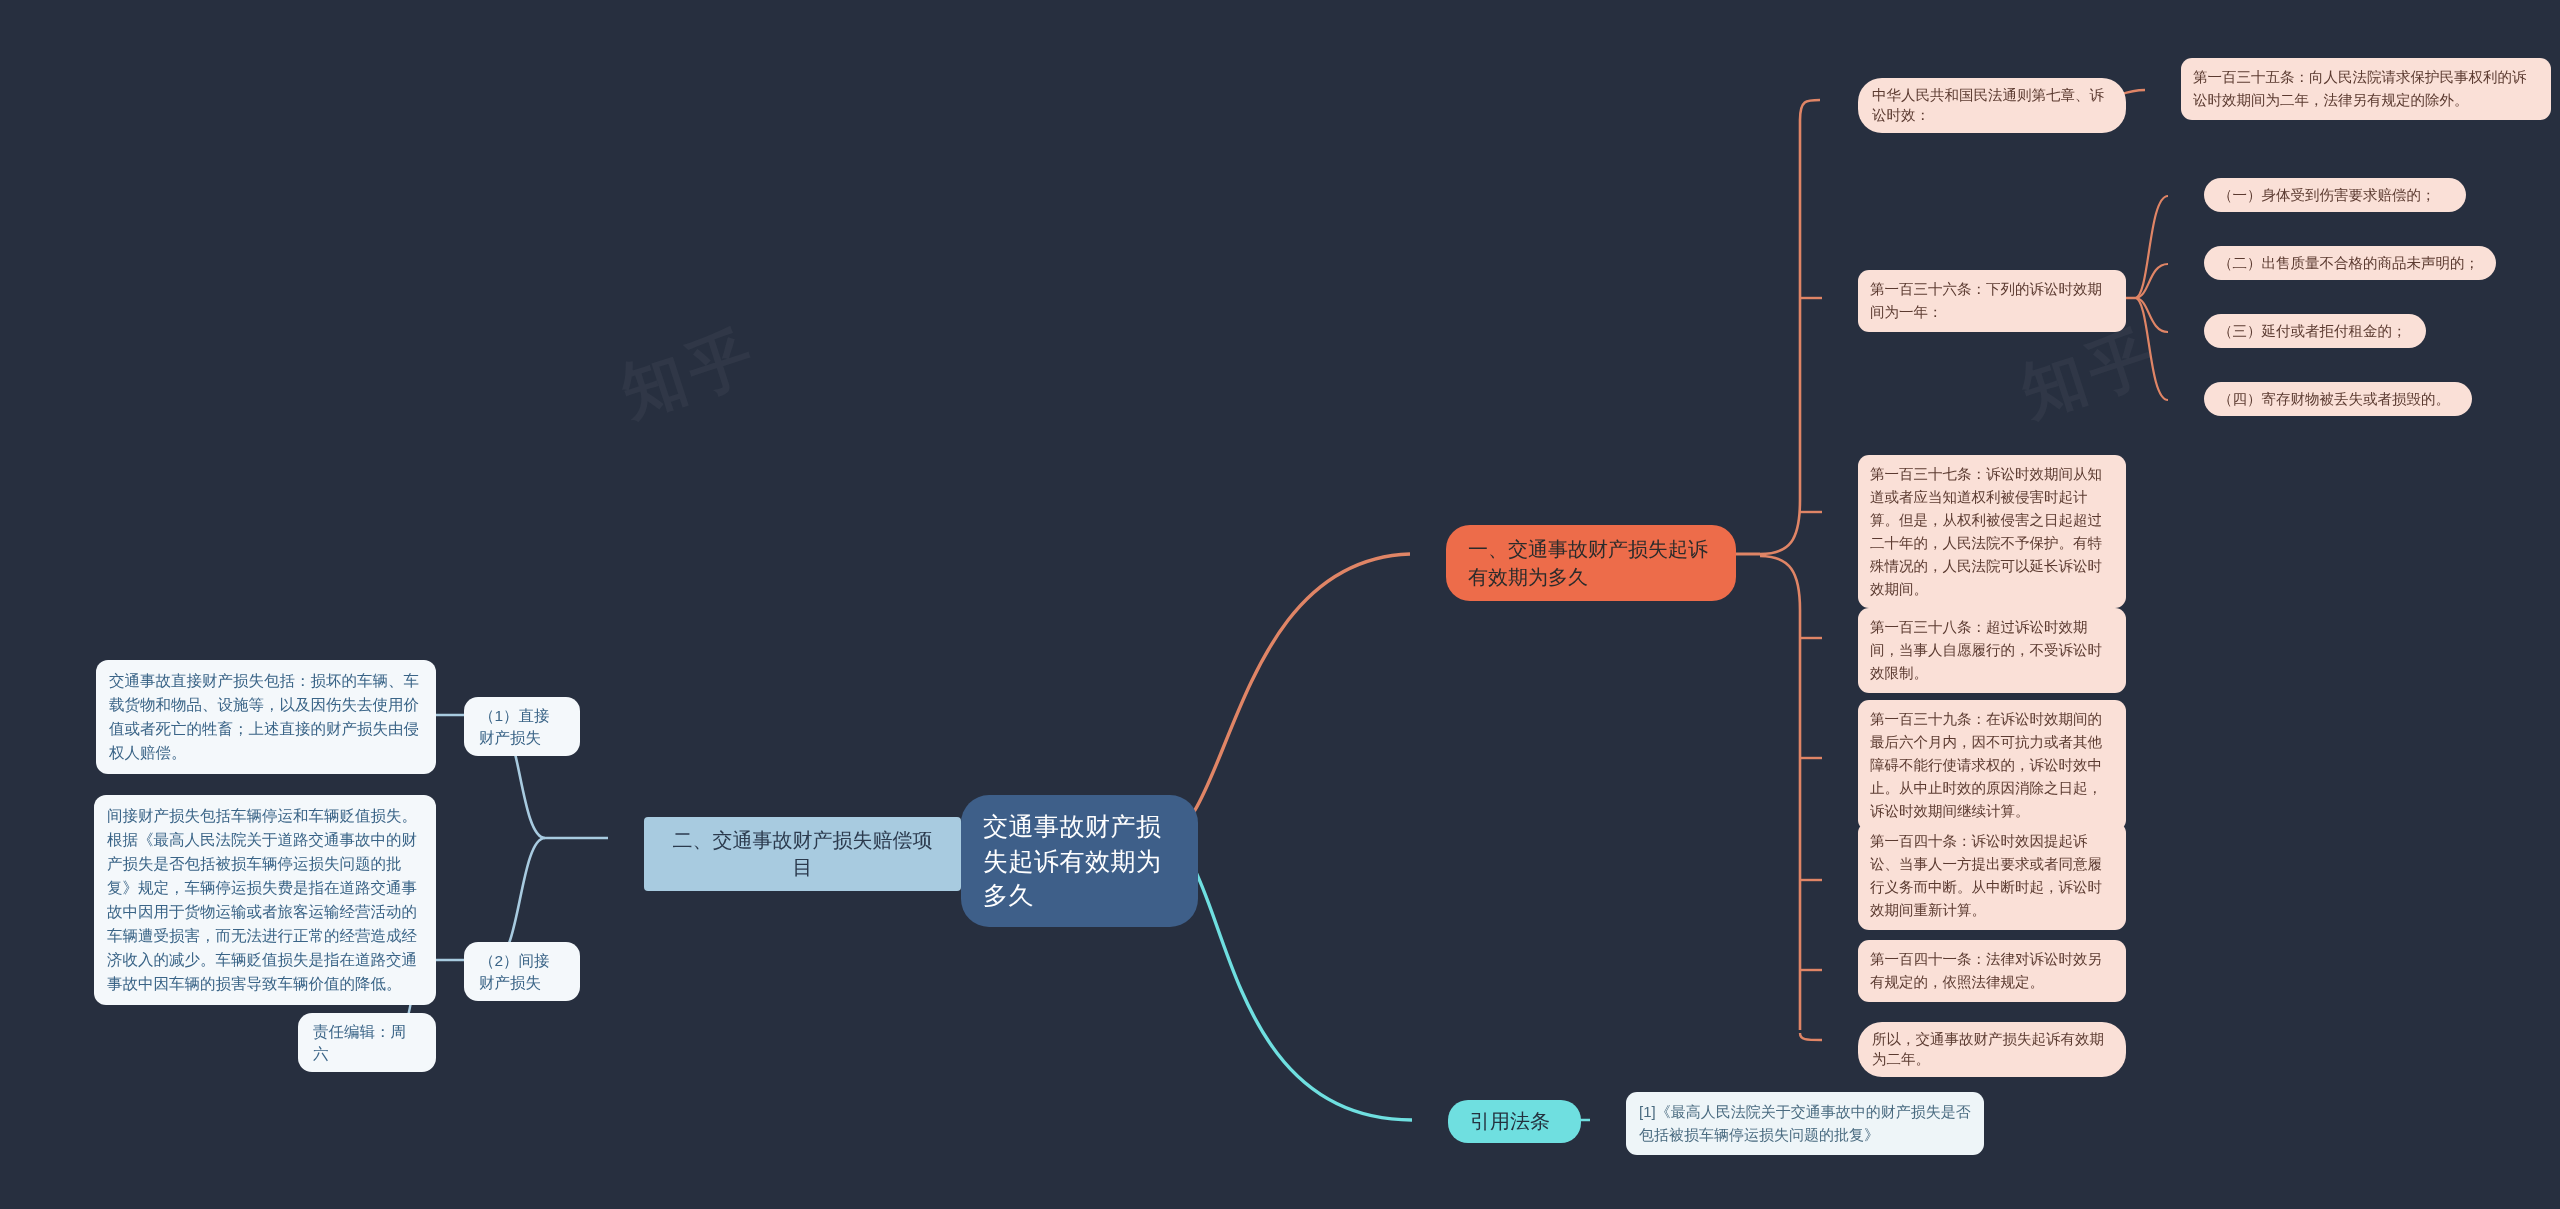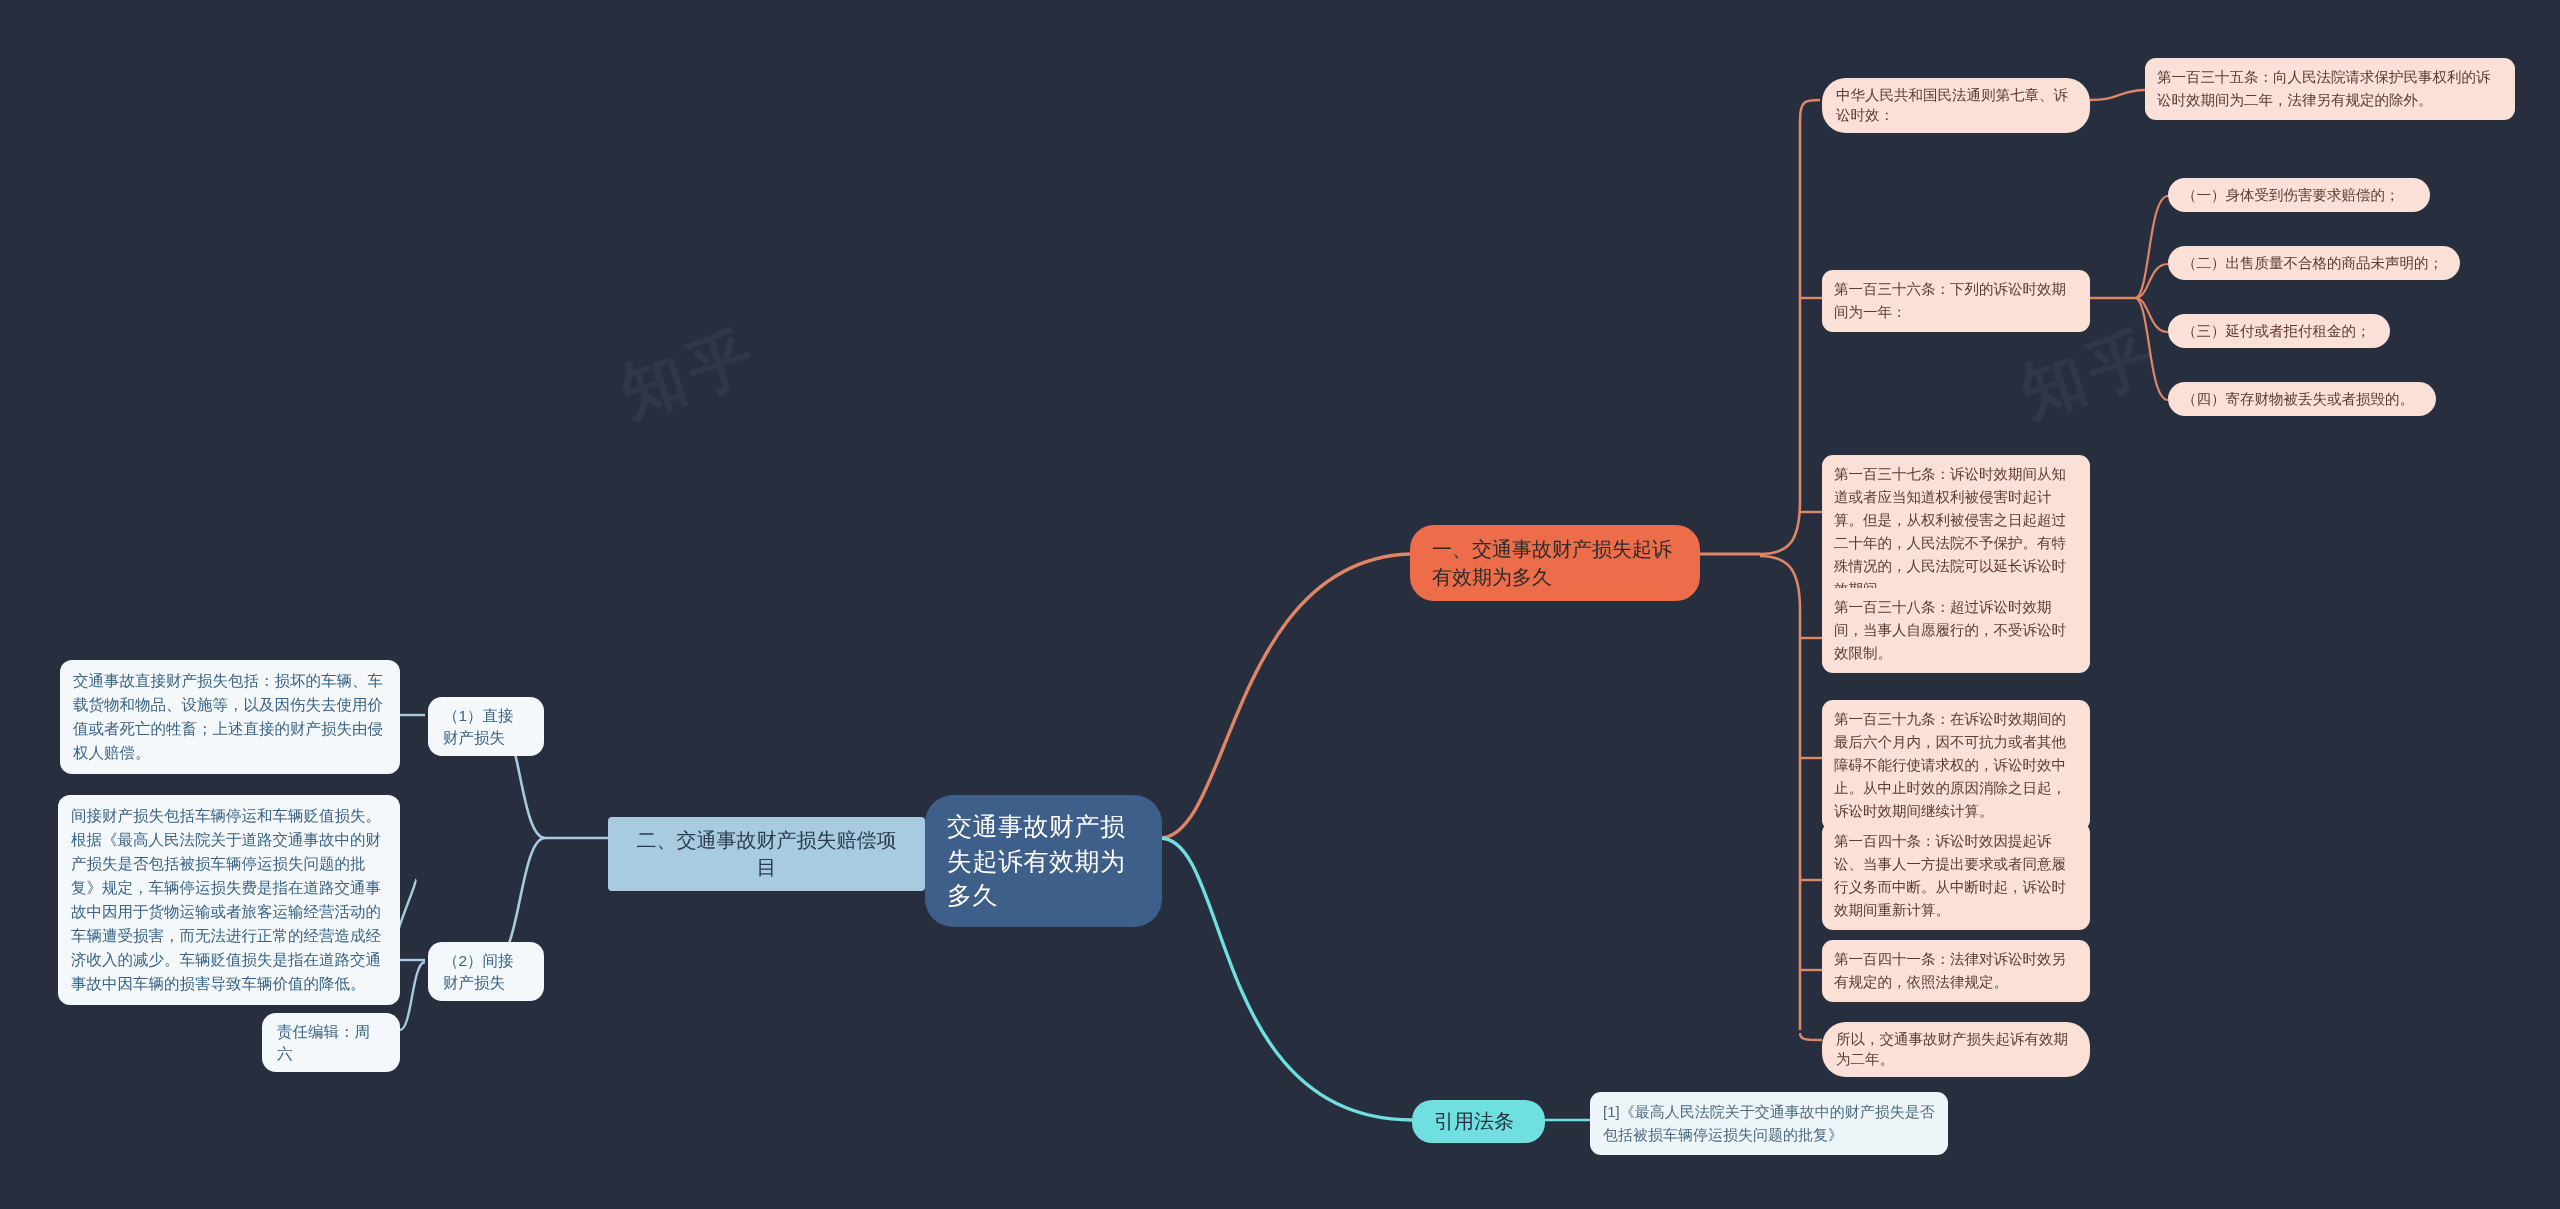--- a/index.html
+++ b/index.html
@@ -21,20 +21,21 @@
     width: 2560px;
     height: 1209px;
     pointer-events: none;
   }
   .node {
     position: absolute;
     box-sizing: border-box;
     display: flex;
     align-items: center;
     z-index: 5;
+    margin-left: 36px;
   }
   .node-inner {
     width: 100%;
   }
 
   
   .root {
     background: #3e5f89;
     color: #ffffff;
     border-radius: 28px;
@@ -254,21 +255,21 @@
   </div>
 
   <div class="node" style="left:2168px; top:382px; width:268px;">
     <div class="node-inner box-peach-sm">（四）寄存财物被丢失或者损毁的。</div>
   </div>
 
   <div class="node" style="left:1822px; top:455px; width:268px;">
     <div class="node-inner box-peach">第一百三十七条：诉讼时效期间从知道或者应当知道权利被侵害时起计算。但是，从权利被侵害之日起超过二十年的，人民法院不予保护。有特殊情况的，人民法院可以延长诉讼时效期间。</div>
   </div>
 
-  <div class="node" style="left:1822px; top:588px; width:268px;">
+  <div class="node" style="left:1822px; top:608px; width:268px;">
     <div class="node-inner box-peach">第一百三十八条：超过诉讼时效期间，当事人自愿履行的，不受诉讼时效限制。</div>
   </div>
 
   <div class="node" style="left:1822px; top:700px; width:268px;">
     <div class="node-inner box-peach">第一百三十九条：在诉讼时效期间的最后六个月内，因不可抗力或者其他障碍不能行使请求权的，诉讼时效中止。从中止时效的原因消除之日起，诉讼时效期间继续计算。</div>
   </div>
 
   <div class="node" style="left:1822px; top:822px; width:268px;">
     <div class="node-inner box-peach">第一百四十条：诉讼时效因提起诉讼、当事人一方提出要求或者同意履行义务而中断。从中断时起，诉讼时效期间重新计算。</div>
   </div>

